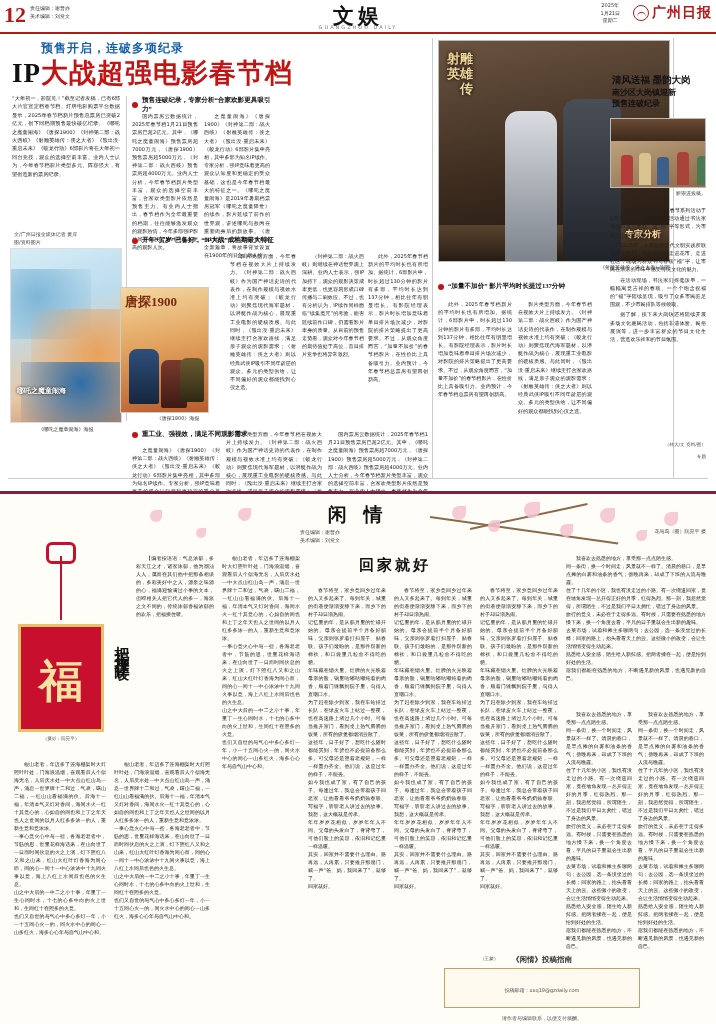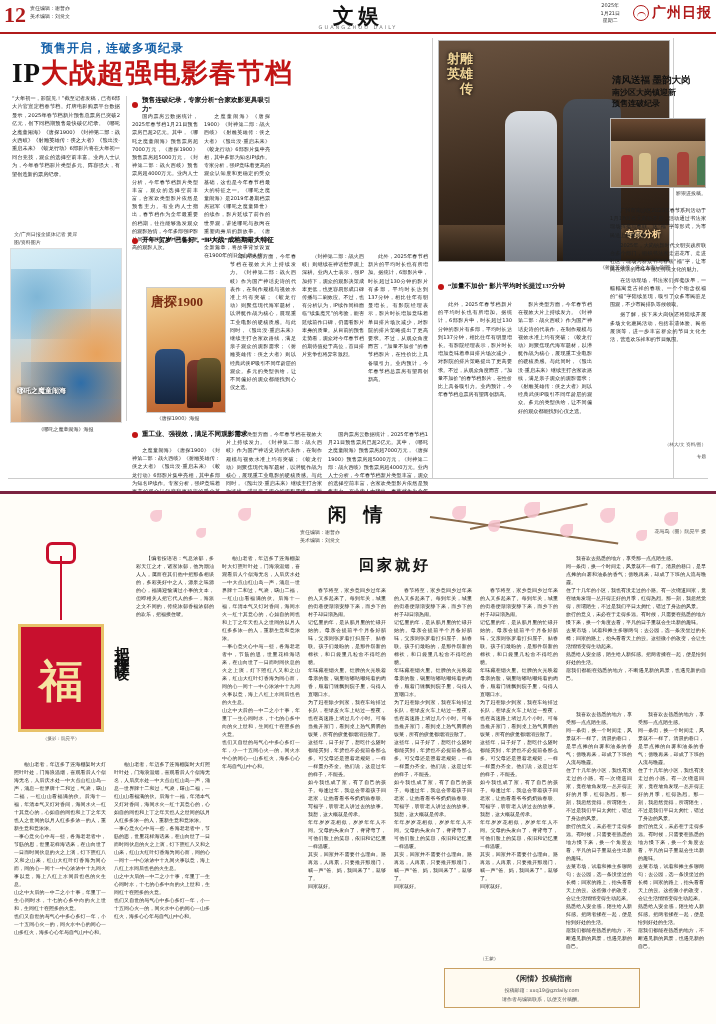--- a/index.html
+++ b/index.html
@@ -107,21 +107,21 @@
     display:flex; align-items:center; gap:4px;
     font-size: 9px; font-weight: bold; color:#111;
     font-family: "Liberation Serif", serif;
   }
   .dot { width: 6px; height: 6px; border-radius: 50%; background:#c11515; flex:none; }
 
   .colbox { position:absolute; font-size:5.1px; line-height:8.2px; color:#222; text-align: justify; }
   .colbox p { margin: 0 0 2px 0; text-indent: 2em; }
 
   .posterbox {
-    position: absolute; left: 146px; top: 253px; width: 80px; height: 126px;
+    position: absolute; left: 120px; top: 253px; width: 89px; height: 126px;
     background: linear-gradient(170deg,#f3d7a0,#e2a35f 45%,#b85c2b 100%);
     border: 1px solid #ccc; overflow:hidden;text-decoration:underline;
   }
   .posterbox .pt{position:absolute;left:4px;top:5px;color:#7a2b10;font-size:13px;font-weight:bold;font-family:"Liberation Serif",serif;}
   .posterbox .pf1{position:absolute;left:8px;bottom:8px;width:30px;height:55px;background:linear-gradient(#2f4f7a,#16263f);border-radius:8px 8px 2px 2px;}
   .posterbox .pf2{position:absolute;left:40px;bottom:4px;width:26px;height:48px;background:linear-gradient(#7a3a2f,#3d1a12);border-radius:7px 7px 2px 2px;}
   .posterbox .pf3{position:absolute;right:4px;bottom:10px;width:24px;height:44px;background:linear-gradient(#6a5a2f,#2f2812);border-radius:7px 7px 2px 2px;}
 
   .photoA {
     position: absolute; left: 438px; top: 6px; width: 232px; height: 222px;
@@ -210,21 +210,21 @@
     position:absolute; left:252px; top:474px; width:186px; height:40px;
     background:linear-gradient(#e53935,#b71c1c); color:#fff;
     display:flex; flex-direction:column; align-items:center; justify-content:center;
   }
   .adbox .l1{font-size:10px;font-weight:bold;letter-spacing:1px;font-family:"Liberation Serif",serif;}
   .adbox .l2{font-size:9px;font-weight:bold;letter-spacing:1px;font-family:"Liberation Serif",serif;}
   .adbox .l3{font-size:4.5px;margin-top:2px;}
   .adbox2 {
     position:absolute; left:444px; top:474px; width:196px; height:40px;
     border:1px solid #c9a063; background:#fffaf0; color:#333;
-    display:flex; flex-direction:column; align-items:center; justify-content:center;
+    display:flex; flex-direction:column; align-items:center; justify-content:center;gap:19px;
   }
   .adbox2 .t1{font-size:7.5px;font-weight:bold;font-family:"Liberation Serif",serif;}
   .adbox2 .t2{font-size:5px;margin-top:3px;color:#555;}
 
   .smallcap{font-size:4.6px;color:#555;}
 </style>
 </head>
 <body>
 
 <div class="page">

